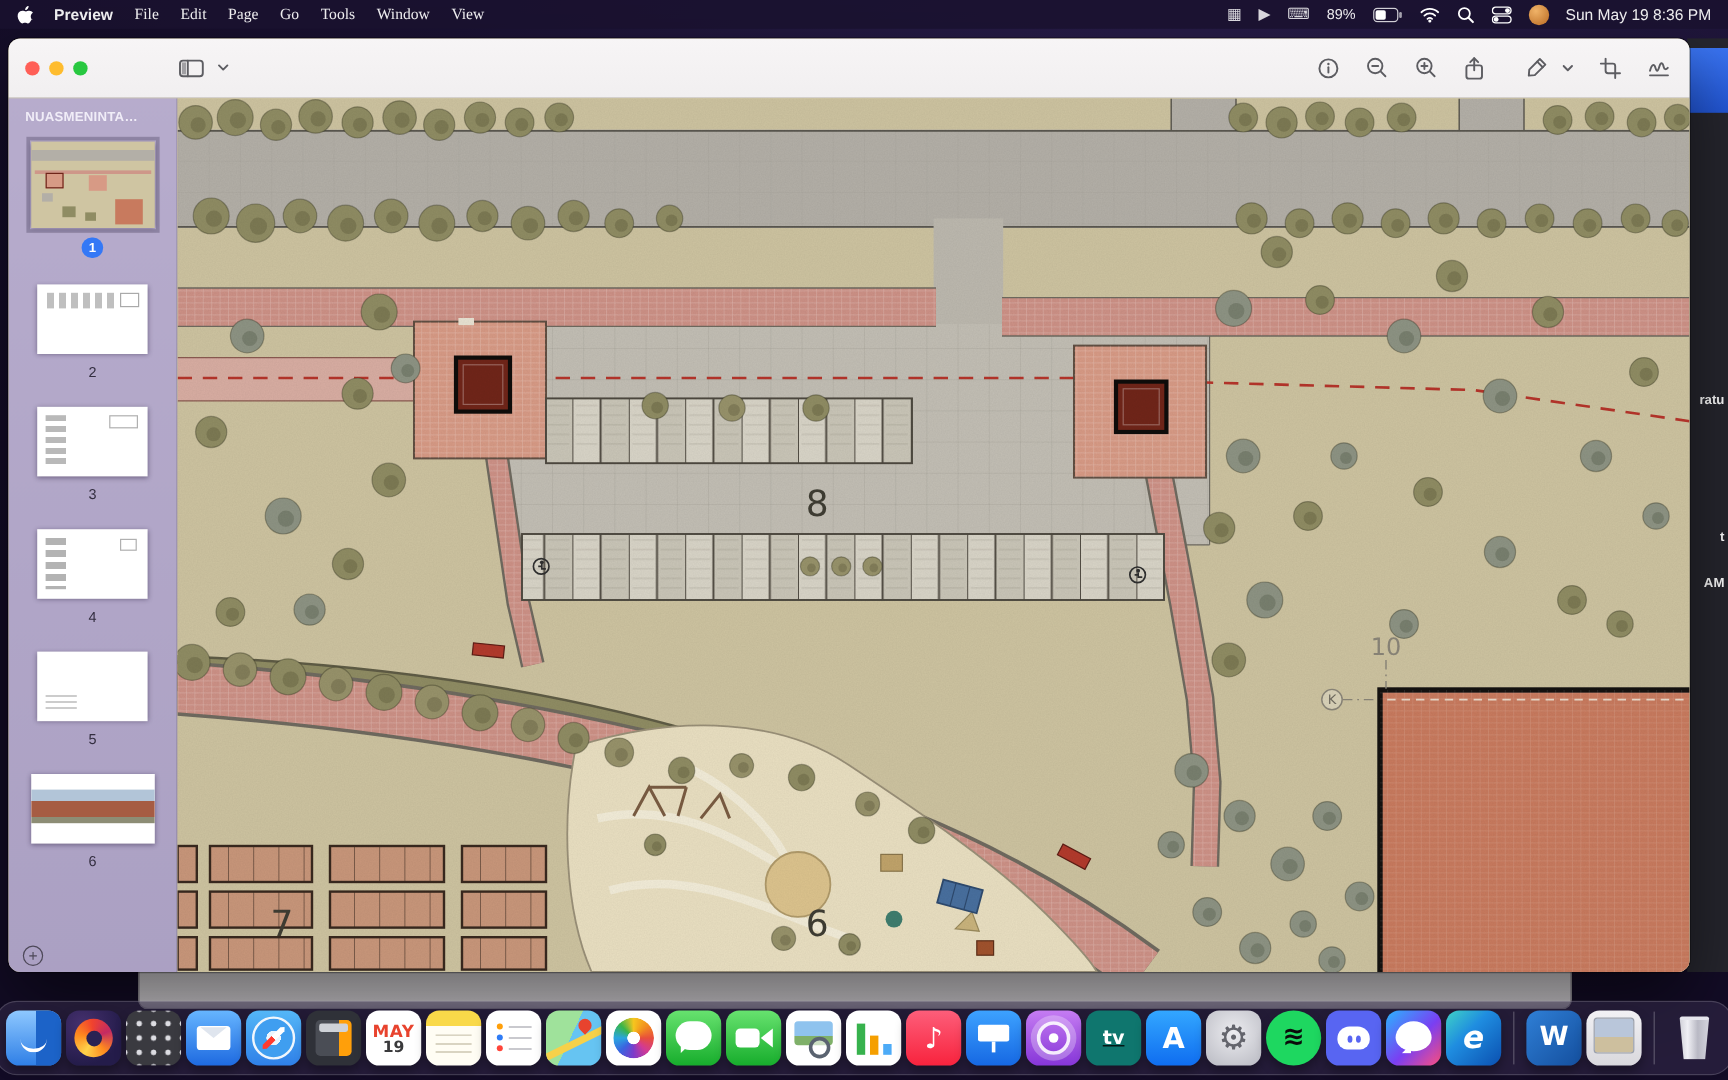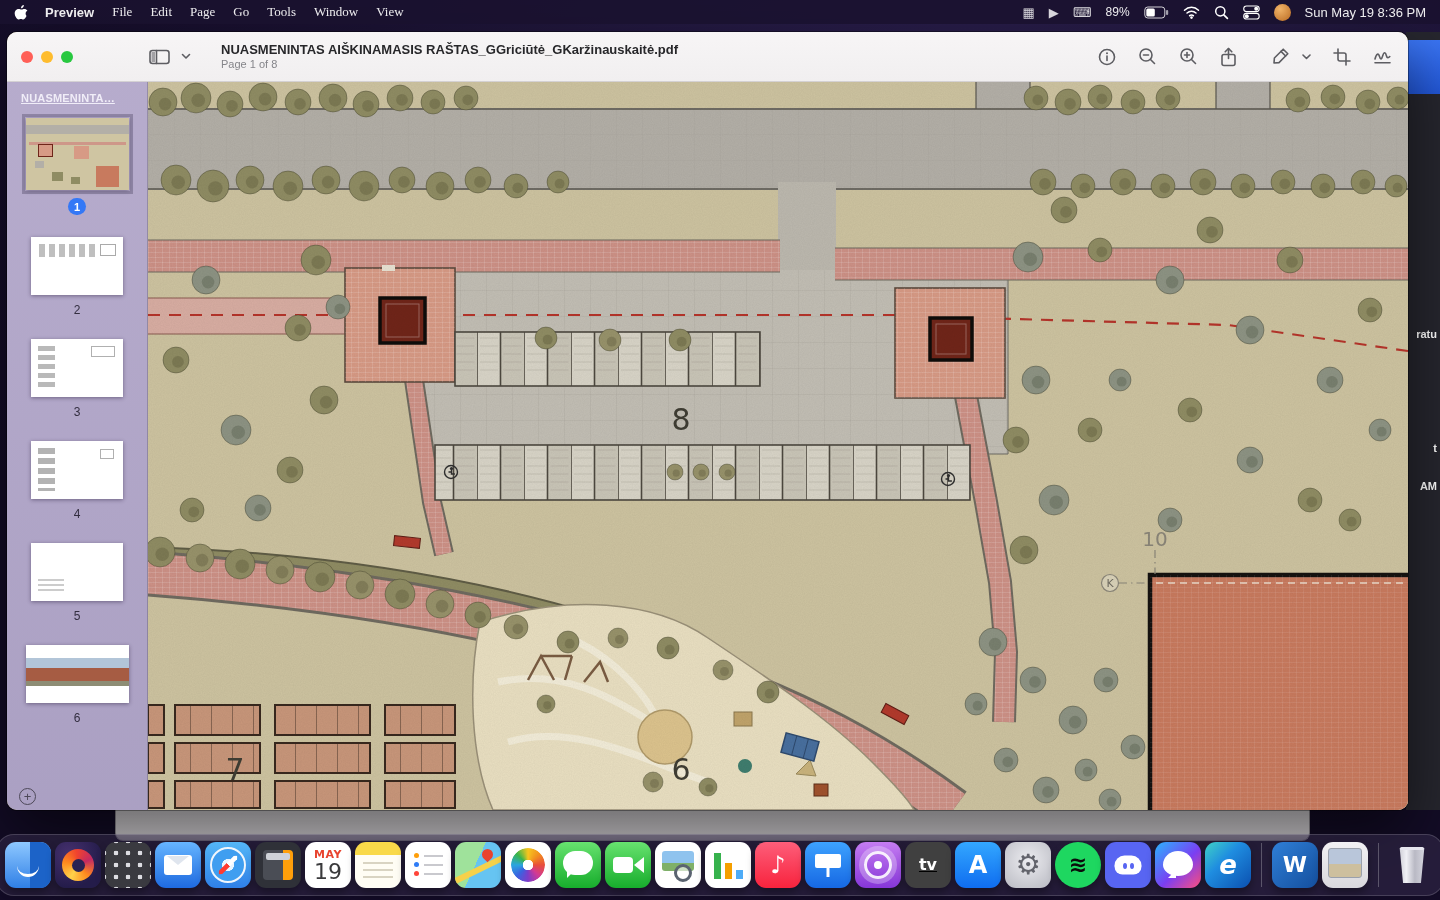--- a/index.html
+++ b/index.html
@@ -38,21 +38,21 @@
   .wpage { font-size:11px; color:#85858a; margin-top:1px; }
   .tool-right { margin-left:auto; display:flex; align-items:center; gap:14px; }
   .searchbox { width:318px; height:28px; border:1px solid #d6d3d6; background:#fff; border-radius:7px; display:flex; align-items:center; padding:0 8px; gap:5px; margin-left:6px; }
   .searchbox input { border:none; outline:none; flex:1; font-size:13px; color:#333; background:transparent; font-family:"Liberation Sans",sans-serif; }
   .searchbox input::placeholder { color:#9b9ba0; }
 
   .wbody { display:flex; height:728px; }
 
   
   .sidebar { width:141px; background:linear-gradient(180deg, rgba(182,171,206,.97), rgba(170,159,196,.97)); border-right:1px solid rgba(0,0,0,.18); position:relative; overflow:hidden; }
-  .sb-header { font-size:11px; font-weight:bold; color:rgba(250,248,255,.85); padding:10px 0 0 14px; letter-spacing:.2px; white-space:nowrap;text-decoration:underline; }
+  .sb-header { font-size:11px; font-weight:bold; color:rgba(250,248,255,.85); padding:10px 0 0 14px; letter-spacing:.2px; white-space:nowrap; }
   .thumblist { display:flex; flex-direction:column; align-items:center; padding-top:14px; }
   .thumbwrap { display:flex; flex-direction:column; align-items:center; margin-bottom:22px; }
   .thumb { background:#fff; box-shadow:0 1px 4px rgba(30,20,50,.45); position:relative; overflow:hidden; }
   .thumb.sel { outline:3px solid rgba(110,100,132,.55); outline-offset:1px; }
   .art1 { width:103px; height:72px; }
   .art2,.art3,.art4,.art5 { width:92px; height:58px; }
   .art6 { width:103px; height:58px; }
   .pnum { margin-top:8px; font-size:12px; color:#332e40; }
   .pnum.badge { background:#3478f6; color:#fff; font-weight:bold; min-width:18px; height:17px; border-radius:9px; display:flex; align-items:center; justify-content:center; padding:0 5px; font-size:11px; }
   .art1 { background:#cfc5a2; }
@@ -90,22 +90,22 @@
   .ic-mail { background:linear-gradient(180deg,#66b5ff,#1e6ae0); }
   .ic-mail::before { content:""; position:absolute; left:9px; right:9px; top:13px; bottom:13px; background:#fff; border-radius:3px; }
   .ic-mail::after { content:""; position:absolute; top:14px; left:50%; transform:translateX(-50%); border:11px solid transparent; border-top:9px solid #dfe5ee; border-bottom:0; }
   .ic-safari { background:linear-gradient(180deg,#54b7f7,#2f80e8); }
   .ic-safari::before { content:""; position:absolute; inset:5px; border-radius:50%; background:radial-gradient(circle,#eaf6ff 0 26%, #3f9ef0 27%); border:2px solid #f0f6fc; }
   .ic-safari::after { content:""; position:absolute; left:50%; top:50%; width:26px; height:6px; background:linear-gradient(90deg,#ff3b30 50%, #fff 50%); transform:translate(-50%,-50%) rotate(-45deg); clip-path:polygon(0 50%, 10% 10%, 90% 10%, 100% 50%, 90% 90%, 10% 90%); }
   .ic-calculator { background:#2f3138; }
   .ic-calculator::before { content:""; position:absolute; inset:8px; border-radius:4px; background:linear-gradient(90deg,#4a4d55 66%, #ff9f0a 66%); }
   .ic-calculator::after { content:""; position:absolute; left:11px; top:11px; right:11px; height:7px; background:#cfd2d8; border-radius:2px; }
   .ic-calendar { background:#fff; flex-direction:column; }
-  .cal-m { font-size:11px; font-weight:bold; color:#e8432e; letter-spacing:.5px; line-height:1; margin-top:3px; }
-  .cal-d { font-size:22px; color:#3a3a3c; line-height:1.05; font-weight:400; }
+  .cal-m { font-size:14px; font-weight:bold; color:#e8432e; letter-spacing:.5px; line-height:1; margin-top:3px; }
+  .cal-d { font-size:13px; color:#3a3a3c; line-height:1.05; font-weight:700; }
   .ic-notes { background:linear-gradient(180deg,#f9d949 0 13px, #fffdf4 13px); }
   .ic-notes::before { content:""; position:absolute; left:8px; right:8px; top:20px; height:18px; background:repeating-linear-gradient(180deg,#d9d4c2 0 1.5px, transparent 1.5px 7px); }
   .ic-reminders { background:#fff; }
   .ic-reminders::before { content:""; position:absolute; left:9px; top:11px; width:5px; height:5px; border-radius:50%; background:#ff9f0a; box-shadow:0 9px 0 #2f7cf6, 0 18px 0 #ff453a; }
   .ic-reminders::after { content:""; position:absolute; left:19px; right:8px; top:13px; height:23px; background:repeating-linear-gradient(180deg,#c9c9ce 0 2px, transparent 2px 9px); }
   .ic-maps { background:linear-gradient(115deg,#9fe29b 0 46%, #66c4f2 46%); }
   .ic-maps::before { content:""; position:absolute; left:-6px; top:24px; width:62px; height:6px; background:#f6d14a; transform:rotate(-26deg); }
   .ic-maps::after { content:""; position:absolute; right:8px; top:7px; width:11px; height:11px; border-radius:50% 50% 50% 0; background:#e8432e; transform:rotate(-45deg); }
   .ic-photos { background:#fff; }
   .ic-photos::before { content:""; position:absolute; inset:6px; border-radius:50%; background:conic-gradient(#f7c51e,#f2901e,#e84e3c,#d23a94,#7d3cc9,#3b63e0,#2aa5e0,#39b54a,#f7c51e); -webkit-mask:radial-gradient(circle, transparent 0 5px, #000 5.5px); mask:radial-gradient(circle, transparent 0 5px, #000 5.5px); }
@@ -122,21 +122,21 @@
   .ic-numbers::before { content:""; position:absolute; left:9px; bottom:9px; width:30px; height:26px;
       background-image:linear-gradient(#37b24d,#37b24d),linear-gradient(#f59f00,#f59f00),linear-gradient(#4dabf7,#4dabf7);
       background-size:7px 26px, 7px 16px, 7px 9px; background-position:0 100%, 11px 100%, 22px 100%; background-repeat:no-repeat; }
   .ic-music { background:linear-gradient(180deg,#fd5e7a,#f8233d); }
   .ic-keynote { background:linear-gradient(180deg,#3da2ff,#1668e3); }
   .ic-keynote::before { content:""; position:absolute; left:10px; right:10px; top:12px; height:14px; background:#fff; border-radius:2px; }
   .ic-keynote::after { content:""; position:absolute; left:50%; top:26px; width:3px; height:9px; background:#fff; transform:translateX(-50%); }
   .ic-podcasts { background:linear-gradient(180deg,#c57cf2,#8636d8); }
   .ic-podcasts::before { content:""; position:absolute; left:50%; top:50%; transform:translate(-50%,-50%); width:8px; height:8px; border-radius:50%; background:#fff; }
   .ic-podcasts::after { content:""; position:absolute; left:50%; top:50%; transform:translate(-50%,-50%); width:22px; height:22px; border:3px solid rgba(255,255,255,.9); border-radius:50%; box-shadow:0 0 0 5px rgba(255,255,255,.28); }
-  .ic-appletv { background:#404040;text-decoration:underline; } .ic-appletv .g { font-size:16px; font-weight:bold; }
+  .ic-appletv { background:#0f766e;text-decoration:underline; } .ic-appletv .g { font-size:16px; font-weight:bold; }
   .ic-appstore { background:linear-gradient(180deg,#33a7ff,#0f6df0); }
   .ic-settings { background:radial-gradient(circle at 50% 40%, #ececf0, #b9bac2); } .ic-settings .g { color:#63646c; font-size:28px; font-weight:normal; }
   .ic-spotify { background:#1ed760; border-radius:50%; } .ic-spotify .g { color:#0b0b0b; font-size:22px; }
   .ic-discord { background:#5865f2; }
   .ic-discord::before { content:""; position:absolute; left:50%; top:50%; transform:translate(-50%,-50%); width:27px; height:19px; background:#fff; border-radius:10px 10px 8px 8px; }
   .ic-discord::after { content:""; position:absolute; left:18px; top:21px; width:4px; height:6px; border-radius:50%; background:#5865f2; box-shadow:7px 0 0 #5865f2; }
   .ic-messenger { background:linear-gradient(135deg,#2ab4ff 0%, #7a3ff2 55%, #ff4f7e 100%); }
   .ic-messenger::before { content:""; position:absolute; inset:9px 8px 12px 8px; background:#fff; border-radius:50%/55% 55% 45% 45%; }
   .ic-messenger::after { content:""; position:absolute; left:13px; bottom:10px; width:8px; height:8px; background:#fff; clip-path:polygon(0 100%, 100% 0, 100% 100%); }
   .ic-edge { background:linear-gradient(135deg,#3fd2c7 0%, #1f8de0 40%, #0b50b0 100%); } .ic-edge .g { font-style:italic; font-size:26px; }
@@ -216,24 +216,20 @@
             <rect x="1" y="1.5" width="19" height="13" rx="2.5" class="tb-stroke"></rect>
             <line x1="7.5" y1="1.5" x2="7.5" y2="14.5" class="tb-stroke"></line>
             <rect x="2.5" y="3" width="3.5" height="10" fill="#5d5d62" opacity=".55"></rect>
           </svg>
       </button>
       <button class="tbtn">
         <svg width="10" height="7" viewBox="0 0 10 7">
             <path d="M1.5 1.5 L5 5 L8.5 1.5" class="tb-stroke"></path>
           </svg>
       </button>
-    </div>
-    <div class="titleblock">
-      <div class="wtitle">NUASMENINTAS AIŠKINAMASIS RAŠTAS_GGriciūtė_GKaržinauskaitė.pdf</div>
-      <div class="wpage">Page 1 of 8</div>
     </div>
     <div class="tool-right">
       <button class="tbtn">
         <svg width="18" height="18" viewBox="0 0 18 18">
             <circle cx="9" cy="9" r="7.5" class="tb-stroke"></circle>
             <line x1="9" y1="8" x2="9" y2="12.5" class="tb-stroke"></line>
             <circle cx="9" cy="5.3" r="1" fill="#5d5d62"></circle>
           </svg>
       </button>
       <button class="tbtn">

